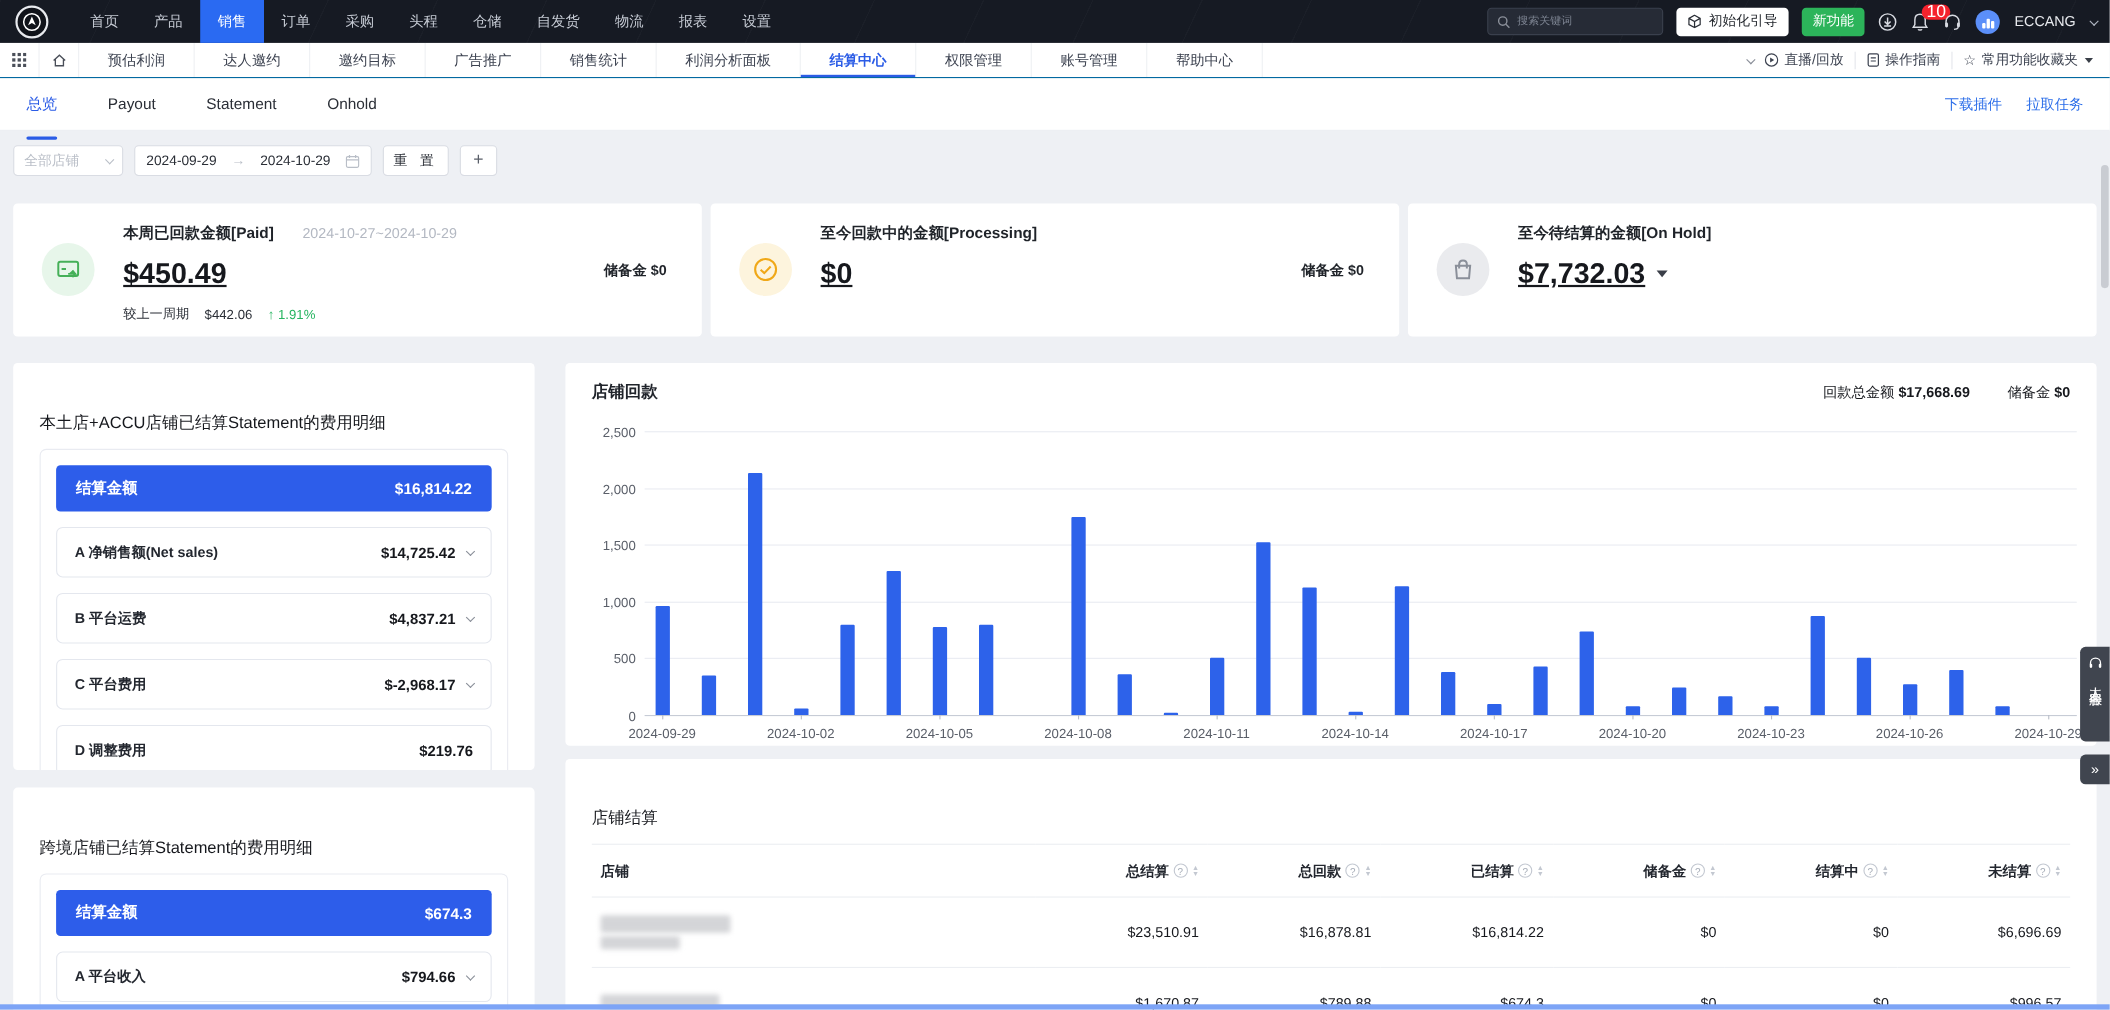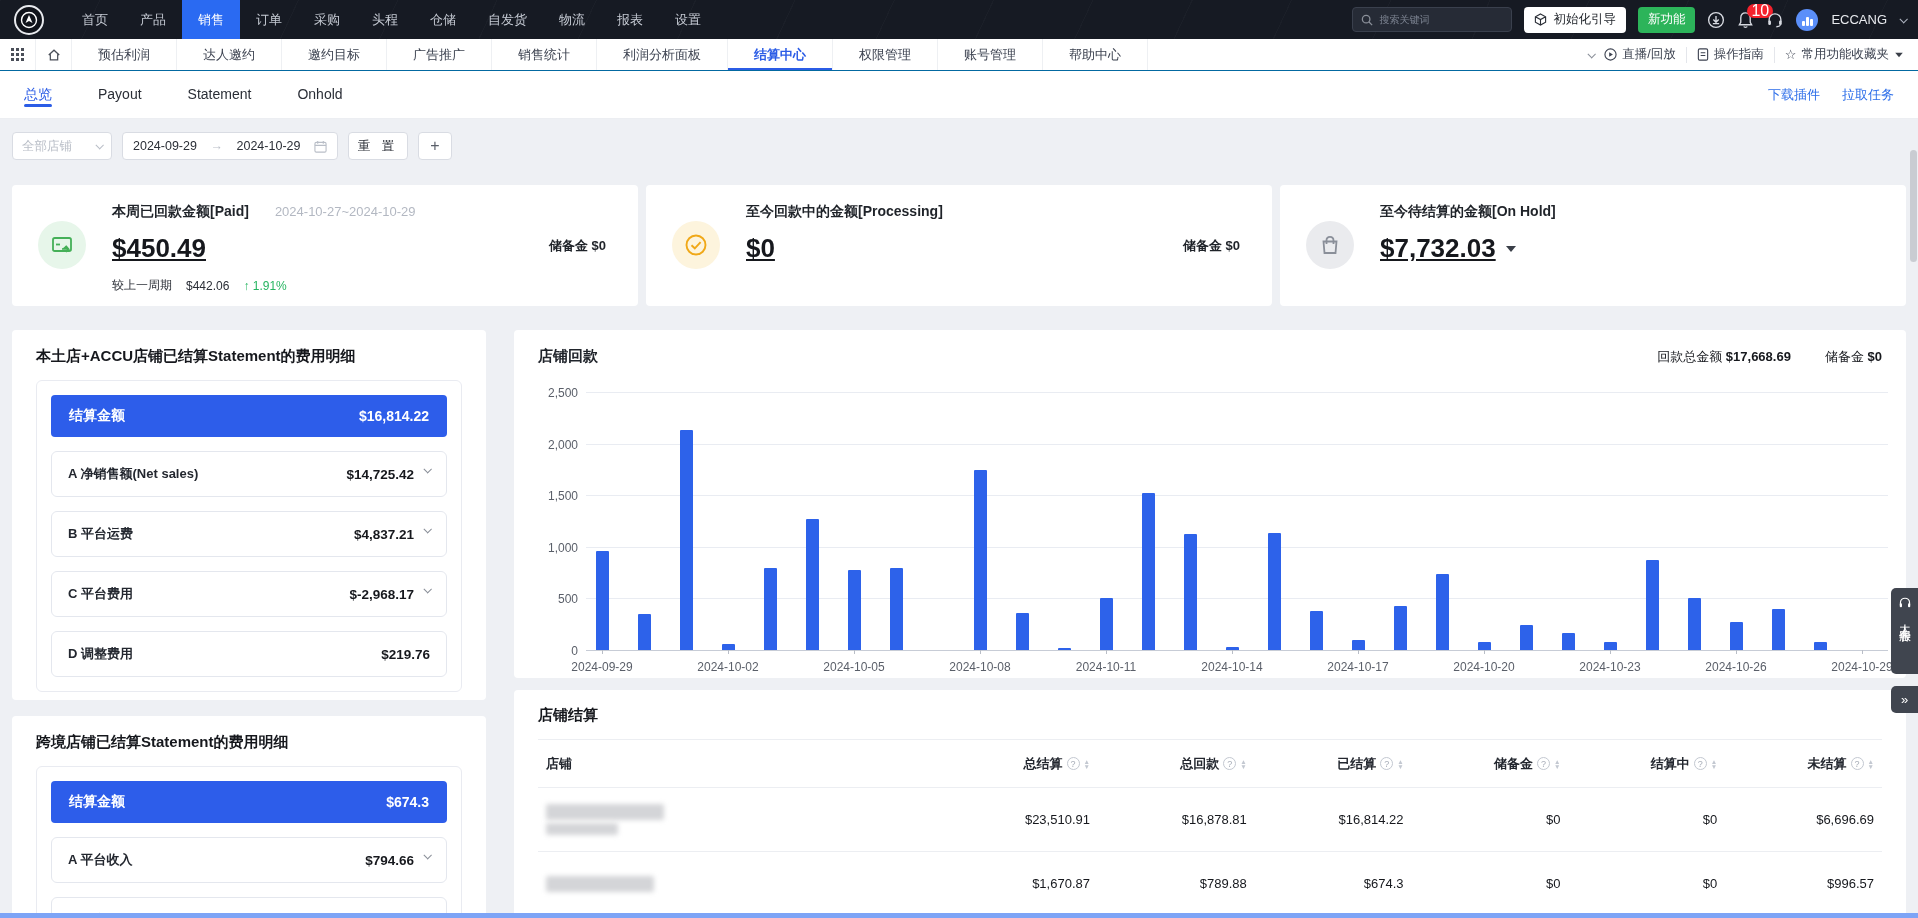--- a/index.html
+++ b/index.html
@@ -31,21 +31,21 @@
   .subnav-iconbtn { width:36px; display:flex; align-items:center; justify-content:center; border-right:1px solid #eef0f3; color:#4a4f59; cursor:pointer; }
   .subnav-item { font-size:13px; color:#3c4250; padding:0 26px; line-height:31px; border-right:1px solid #eef0f3; cursor:pointer; white-space:nowrap; position:relative; }
   .subnav-item.active { color:#2b5ce6; font-weight:bold; }
   .subnav-item.active::after { content:""; position:absolute; left:0; right:0; bottom:0; height:2px; background:#2b5ce6; }
   .subnav-right { margin-left:auto; display:flex; align-items:center; gap:10px; padding-right:14px; font-size:12.5px; color:#3c4250; }
   .subnav-right .sep { width:1px; height:16px; background:#e4e6eb; }
   .subnav-link { display:flex; align-items:center; gap:5px; cursor:pointer; white-space:nowrap; }
 
   
   .tabs-strip { position:absolute; left:0; top:71px; width:1918px; height:48px; background:#fff; border-bottom:1px solid #eceef2; display:flex; align-items:center; padding:0 24px; z-index:5; }
-  .tab { font-size:14px; color:#2a2e36; margin-right:46px; cursor:pointer; position:relative; height:36px; line-height:46px; }
+  .tab { font-size:14px; color:#2a2e36; margin-right:46px; cursor:pointer; position:relative; height:56px; line-height:46px; }
   .tab.active { color:#2b5ce6; }
   .tab.active::after { content:""; position:absolute; left:0; right:0; bottom:0; height:2.5px; background:#2b5ce6; border-radius:2px; }
   .tabs-extra { margin-left:auto; display:flex; gap:22px; font-size:13px; color:#2b6de9; }
   .tabs-extra span { cursor:pointer; }
 
   
   .filter-row { position:absolute; left:12px; top:132px; display:flex; gap:10px; z-index:4; }
   .ctrl { height:28px; background:#fff; border:1px solid #d9dce3; border-radius:4px; display:flex; align-items:center; font-size:12.5px; color:#2a2e36; }
   .ctrl.select { width:100px; padding:0 9px; color:#b9bec7; justify-content:space-between; cursor:pointer; }
   .ctrl.dates { width:216px; padding:0 10px; gap:8px; cursor:pointer; justify-content:space-between; }
@@ -61,26 +61,26 @@
   .stat-title { font-size:14px; font-weight:bold; color:#1f2329; }
   .stat-period { font-size:13px; color:#b3b8c2; }
   .stat-amount { font-size:26px; font-weight:bold; color:#16181d; margin-top:12px; display:flex; align-items:center; gap:10px;text-decoration:underline; }
   .stat-compare { font-size:12px; color:#2a2e36; margin-top:13px; display:flex; gap:14px; align-items:center; }
   .delta-up { color:#27b561; }
   .stat-reserve { position:absolute; right:32px; top:52px; font-size:13px; color:#1f2329; font-weight:bold; }
   .caret-down { display:inline-block; width:0; height:0; border-left:5px solid transparent; border-right:5px solid transparent; border-top:6px solid #3a3f48; cursor:pointer; }
 
   
   .panel { position:absolute; background:#fff; border-radius:4px; }
-  .panel-title { font-size:15px; font-weight:bold; color:#16181d; padding:17px 24px 0; }
+  .panel-title { font-size:15px; font-weight:normal; color:#16181d; padding:17px 24px 0;margin-top:28px; }
   .fee-wrapper { margin:14px 24px 0; border:1px solid #e9ebf1; border-radius:6px; padding:14px; }
   .fee-header { height:42px; background:#2d5dea; border-radius:4px; color:#fff; display:flex; align-items:center; justify-content:space-between; padding:0 18px; font-size:14px; font-weight:bold; }
   .fee-row { height:46px; border:1px solid #e4e7ee; border-radius:6px; margin-top:14px; display:flex; align-items:center; justify-content:space-between; padding:0 16px; cursor:pointer; }
   .fee-label { font-size:13px; font-weight:bold; color:#23272f; }
-  .fee-val { font-size:13.5px; font-weight:bold; color:#16181d; display:flex; align-items:flex-start; gap:10px; }
+  .fee-val { font-size:13.5px; font-weight:bold; color:#16181d; display:flex; align-items:center; gap:10px; }
   .fee-chev { color:#8a8f99; }
 
   
   .chart-head { display:flex; align-items:center; padding:17px 24px 0; }
   .chart-stats { margin-left:auto; font-size:13px; color:#16181d; display:flex; gap:34px; }
   .chart-stats b { font-weight:bold; }
   #plot { position:absolute; left:72px; top:62px; width:1302px; height:258px; }
   .gridline { position:absolute; left:0; right:0; height:1px; background:#e9ecf2; }
   .gridline.zero { background:#c7ccd6; }
   .ylabel { position:absolute; right:1310px; width:52px; text-align:right; font-size:12px; color:#5a5f69; transform:translateY(-6px); }

